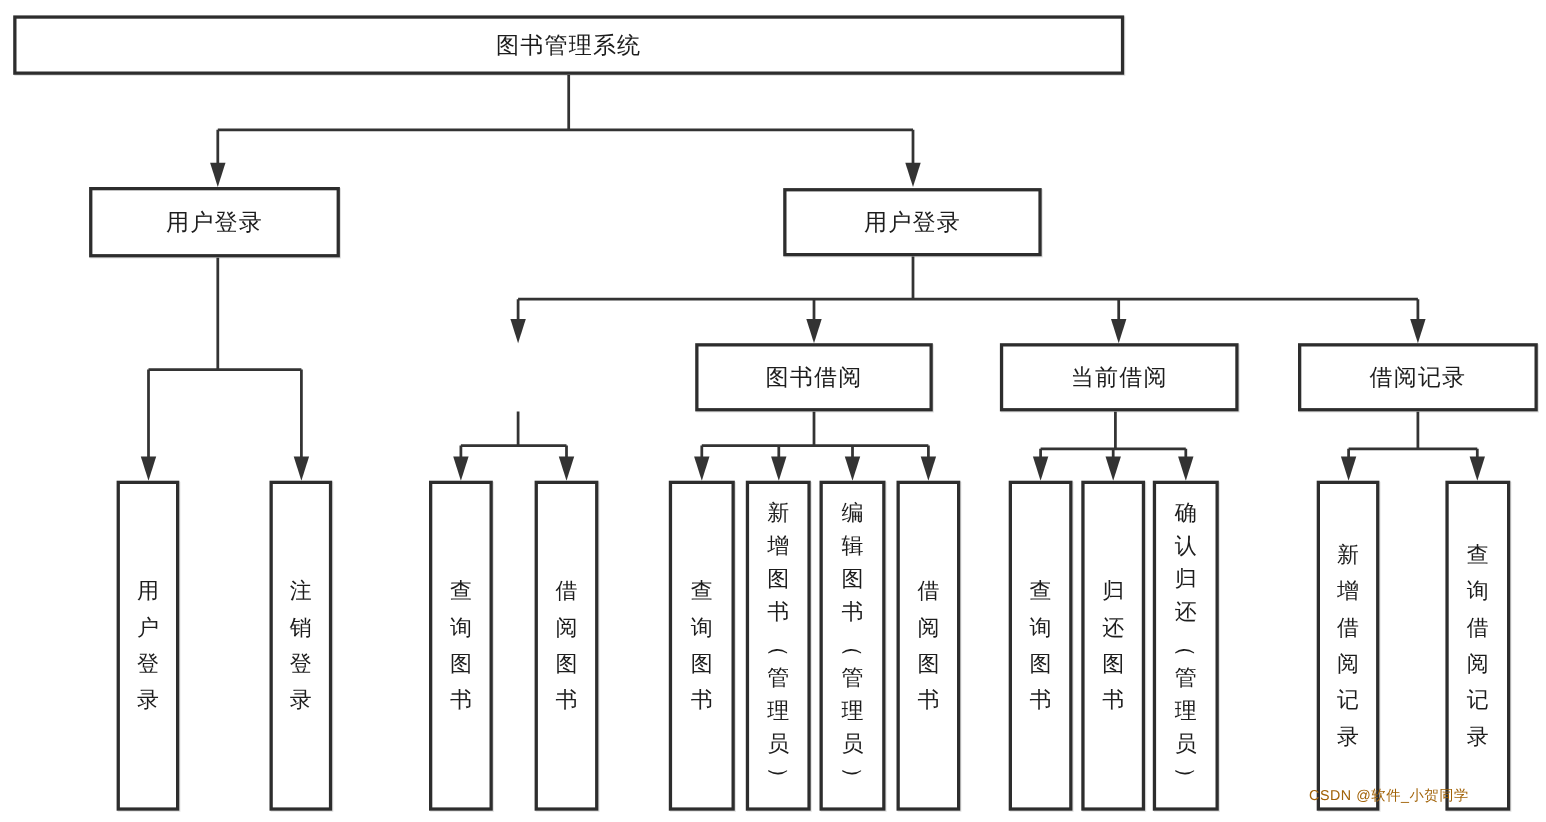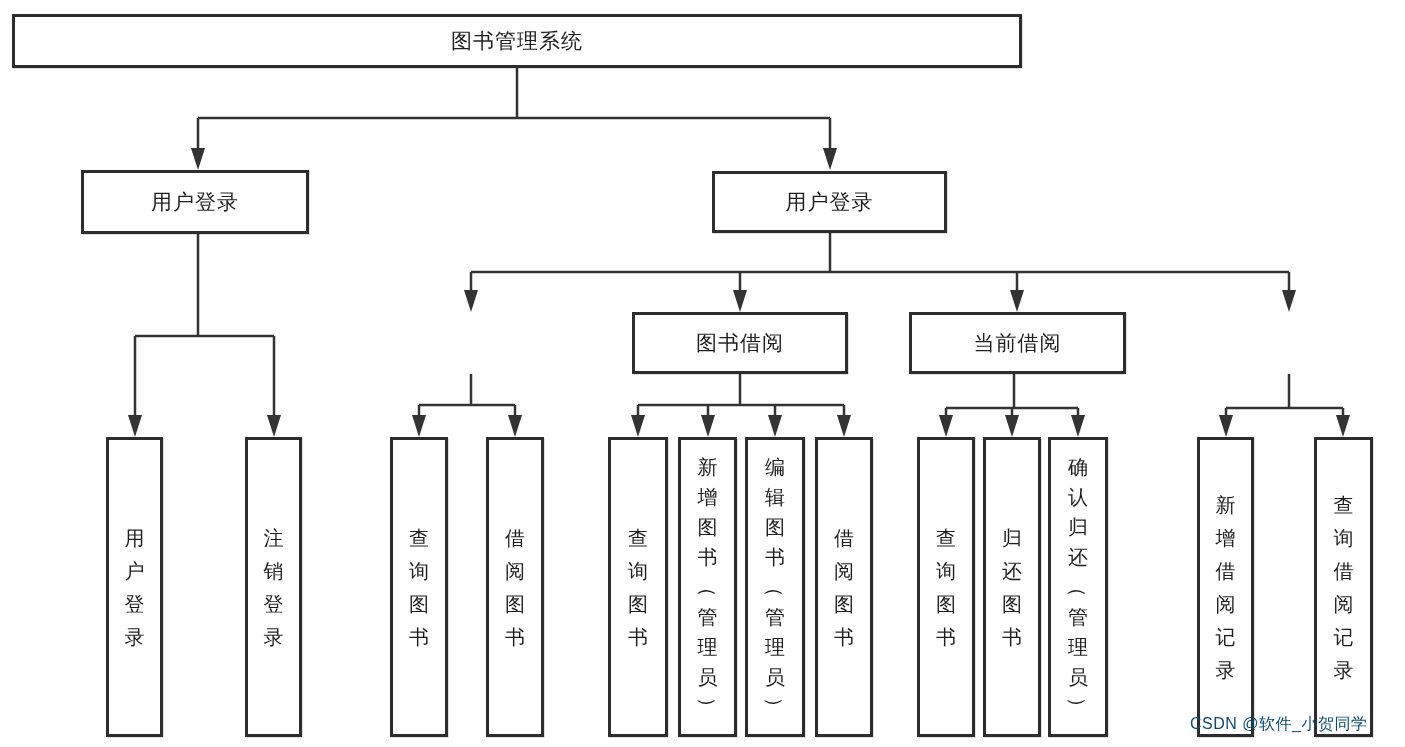--- a/index.html
+++ b/index.html
@@ -16,21 +16,21 @@
   .hlabel { font-size:21px; letter-spacing:1px; white-space:nowrap; }
   .root-label { font-size:21px; letter-spacing:1px; }
   .vlabel {
     display:flex; flex-direction:column; align-items:center; justify-content:center;
     width:100%; height:100%; font-size:20px;
   }
   .vlabel span { line-height:1; display:block; }
   .vlabel .rot { transform:rotate(90deg); }
   .watermark {
     position:absolute; left:1190px; top:714px; z-index:3;
-    font-size:16px; letter-spacing:0.5px; color:#0c4a6e; white-space:nowrap;
+    font-size:13px; letter-spacing:0.5px; color:#a16207; white-space:nowrap;
   }
 </style>
 </head>
 <body>
 
 <div class="canvas">
 
   <svg id="wires" class="wires" width="1405" height="747" viewBox="0 0 1405 747">
     <path fill="none" stroke="#333333" stroke-width="2.5" d="
       M517 68 V118
@@ -99,20 +99,23 @@
   <div class="node" style="left:712px;top:171px;width:235px;height:62px">
     <span class="hlabel">用户登录</span>
   </div>
 
   <div class="node" style="left:909px;top:312px;width:217px;height:62px">
     <span class="hlabel">当前借阅</span>
   </div>
   <div class="node" style="left:632px;top:312px;width:216px;height:62px">
     <span class="hlabel">图书借阅</span>
   </div>
+  <div class="node" style="left:1180px;top:312px;width:218px;height:62px">
+    <span class="hlabel">借阅记录</span>
+  </div>
 
   <div class="node" style="left:106px;top:437px;width:57px;height:300px">
     <div class="vlabel" style="gap: 13px;">
         <span>用</span>
         <span>户</span>
         <span>登</span>
         <span>录</span>
       </div>
   </div>
   <div class="node" style="left:245px;top:437px;width:57px;height:300px">

